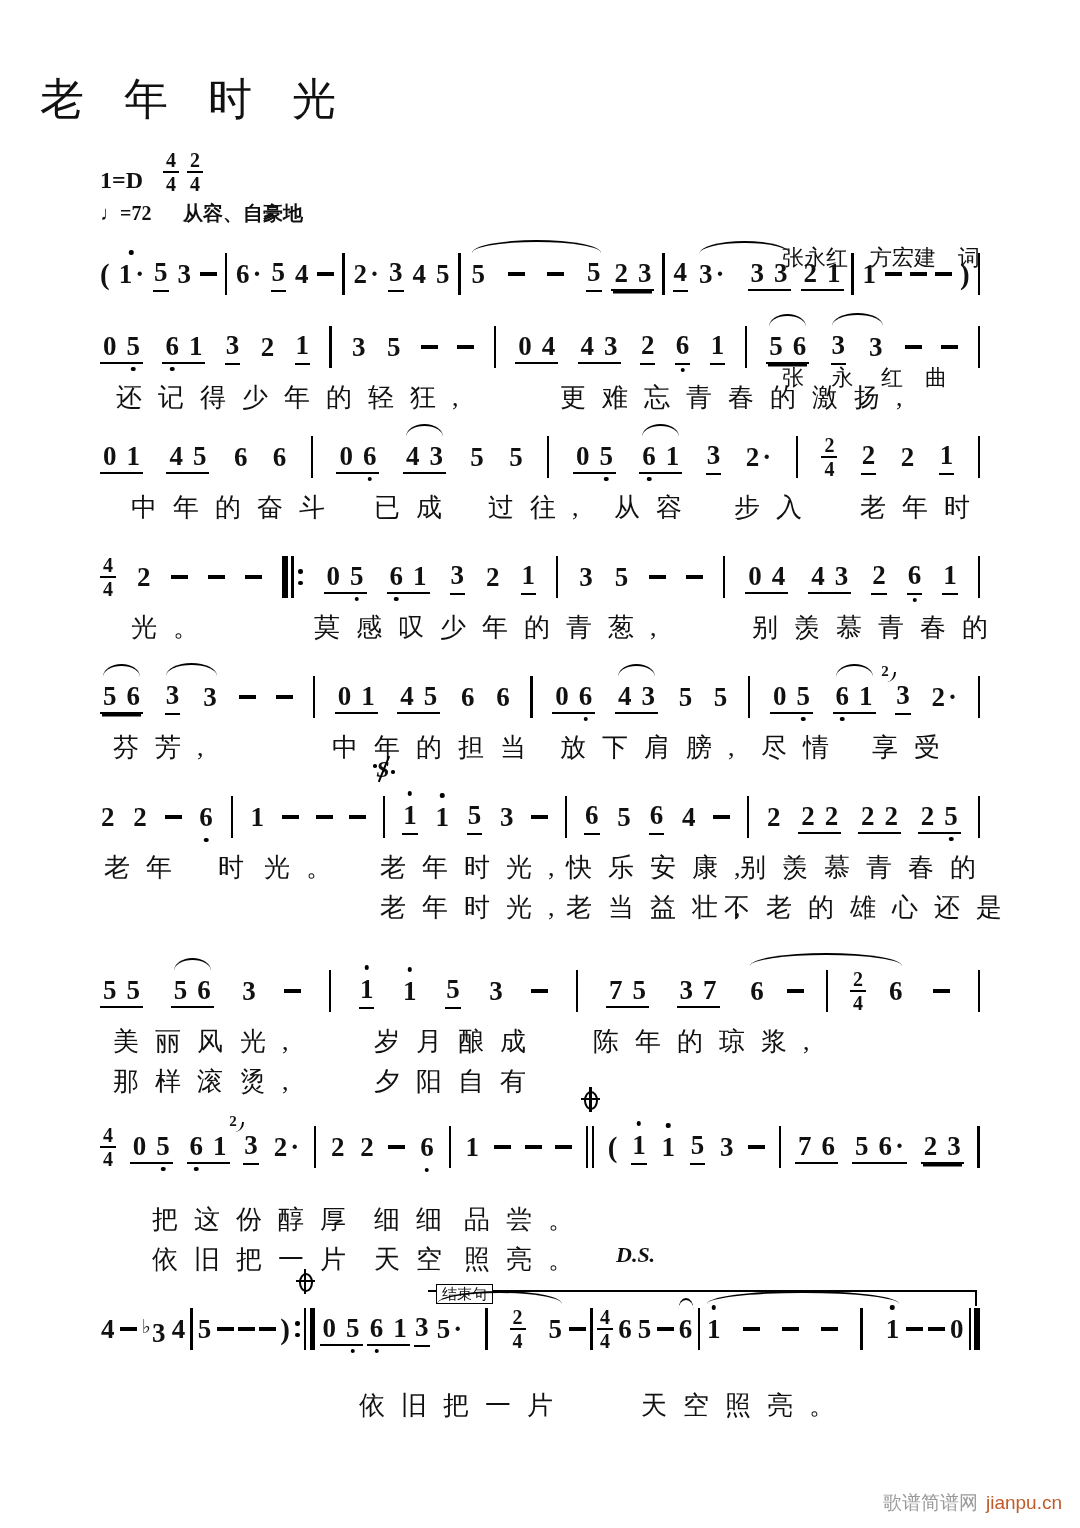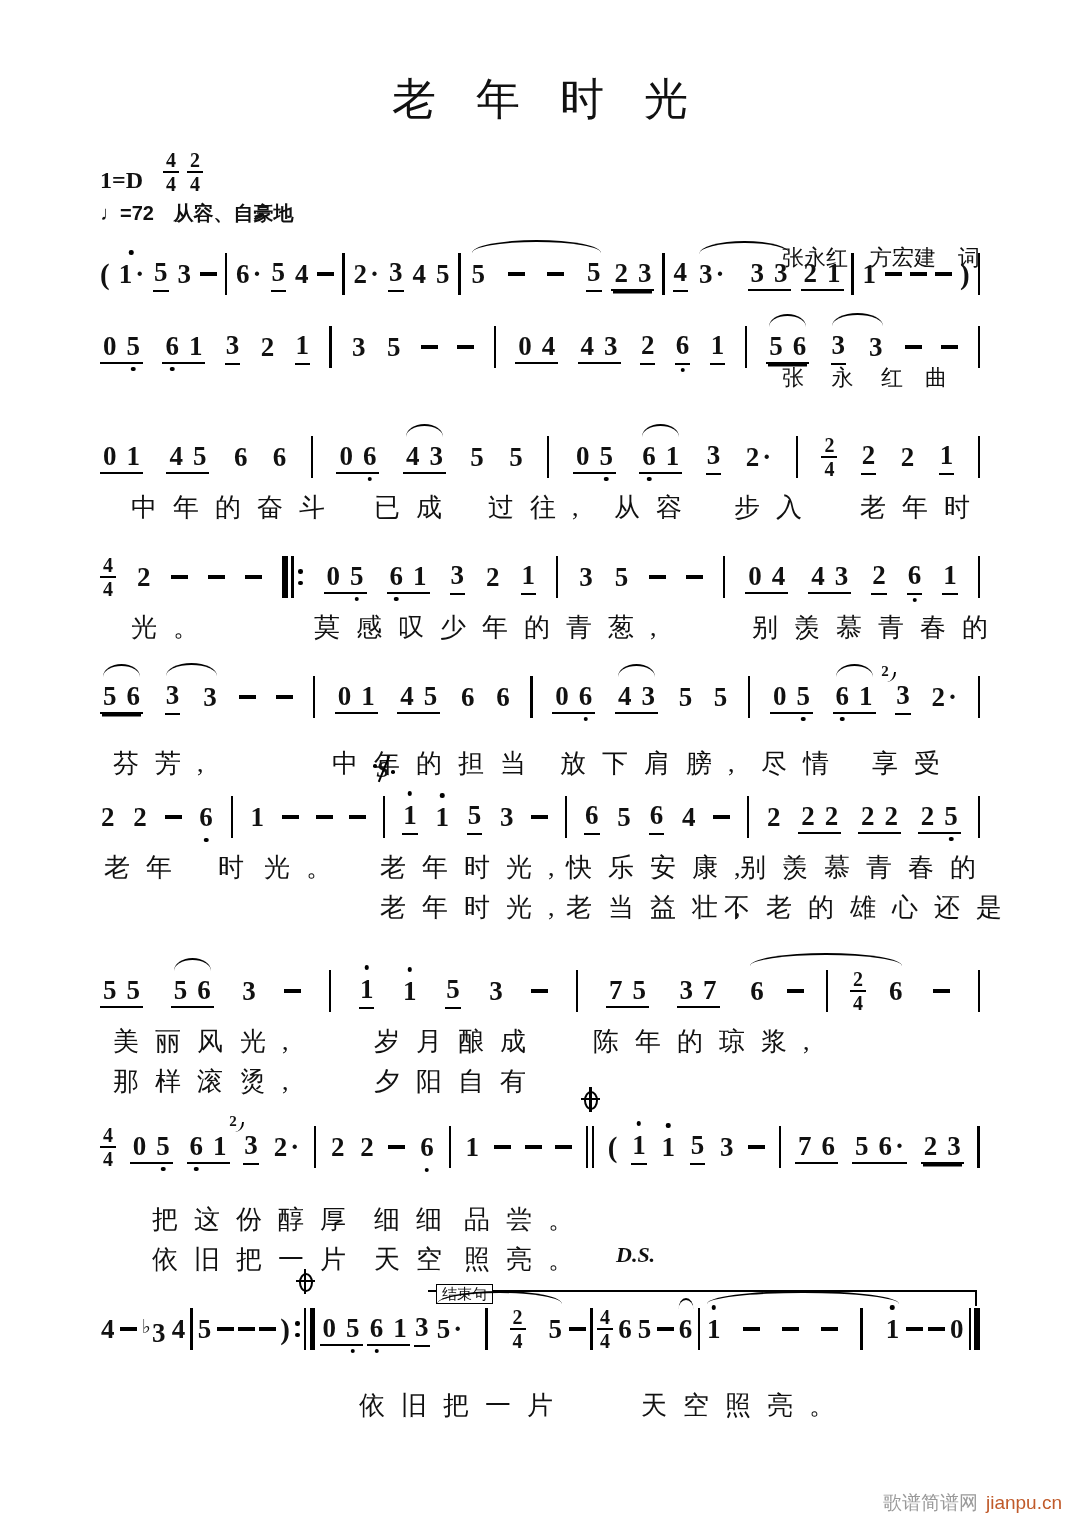--- a/index.html
+++ b/index.html
@@ -1,24 +1,24 @@
 <!DOCTYPE html>
 <html><head>
 <meta charset="utf-8">
 <style>
   html,body{margin:0;padding:0;background:#e8e8e8;}
   .sheet{position:relative;width:1080px;height:1528px;background:#fff;overflow:hidden;
          font-family:"Liberation Serif",serif;color:#111;}
-  .title{position:absolute;top:70px;left:0;right:0;text-align:center;
+  .title{position:absolute;top:70px;left:0;right:0;
          font-size:44px;letter-spacing:40px;text-indent:40px;font-weight:500;}
   .keyline{position:absolute;left:100px;top:150px;display:flex;gap:20px;align-items:flex-end;
            font-weight:bold;font-size:24px;}
   .tempoline{position:absolute;left:100px;top:200px;font-weight:bold;font-size:20px;
              font-family:"Liberation Sans",sans-serif;}
-  .tempoline .tnote{font-family:Liberation Sans, sans-serif;margin-right:14px;}
+  .tempoline .tnote{font-family:Liberation Serif, serif;margin-right:26px;}
   .credits{position:absolute;right:100px;top:158px;font-size:22px;line-height:40px;white-space:pre;}
   
   .system{position:absolute;left:0;width:1080px;}
   .note-row{display:flex;justify-content:space-between;align-items:center;height:58px;
             margin:0 100px;position:relative;}
   .note{position:relative;display:inline-block;font-weight:bold;font-size:27px;line-height:32px;padding:0 1px;}
   .paren{font-weight:bold;font-size:29px;line-height:32px;}
   .u1{border-bottom:2.5px solid #000;padding-bottom:2px;}
   .u2{border-bottom:2.5px solid #000;padding-bottom:2px;box-shadow:0 4.5px 0 -2px #000;}
   .grp{position:relative;display:inline-flex;align-items:center;gap:8px;padding:0 2px;}
@@ -232,20 +232,24 @@
           <span class="dash">
             <i class="dl"></i>
           </span>
           <span class="dash">
             <i class="dl"></i>
           </span>
           <span class="bar">
             <i class="bl"></i>
           </span>
         </div>
+        <div class="lyric-row" style="margin-top: 4px;">
+          <span class="lyr" style="left: 116px;">还记得少年的轻狂,</span>
+          <span class="lyr" style="left: 560px;">更难忘青春的激扬,</span>
+        </div>
       </div>
       <div class="system" style="top: 428px;">
         <div class="note-row">
           <span class="grp u1">
             <span class="note">0</span>
             <span class="note">1</span>
           </span>
           <span class="grp u1">
             <span class="note">4</span>
             <span class="note">5</span>
@@ -423,21 +427,21 @@
           <span class="grp arc u1">
             <span class="note">6<i class="oct lo"></i></span>
             <span class="note">1</span>
           </span>
           <span class="note u1"><i class="grace">2<b class="gt"></b></i>3</span>
           <span class="note">2<i class="aug">·</i></span>
           <span class="bar">
             <i class="bl"></i>
           </span>
         </div>
-        <div class="lyric-row" style="margin-top: 20px;">
+        <div class="lyric-row" style="margin-top: 4px;">
           <span class="lyr" style="left: 113px;">芬芳,</span>
           <span class="lyr" style="left: 332px;">中年的担当</span>
           <span class="lyr" style="left: 560px;">放下肩膀,</span>
           <span class="lyr" style="left: 761px;">尽情</span>
           <span class="lyr" style="left: 872px;">享受</span>
         </div>
       </div>
       <div class="system" style="top: 788px;">
         <div class="note-row">
           <span class="note">2</span>

